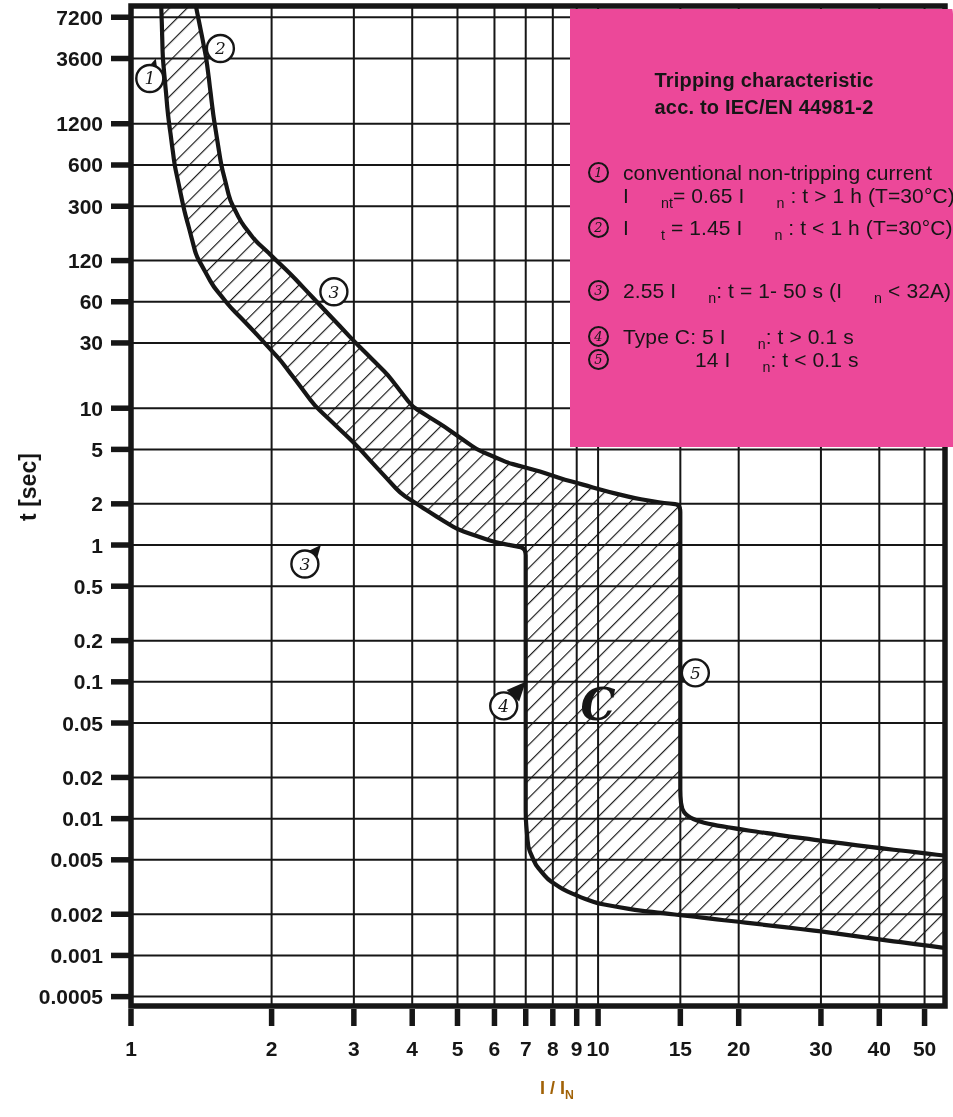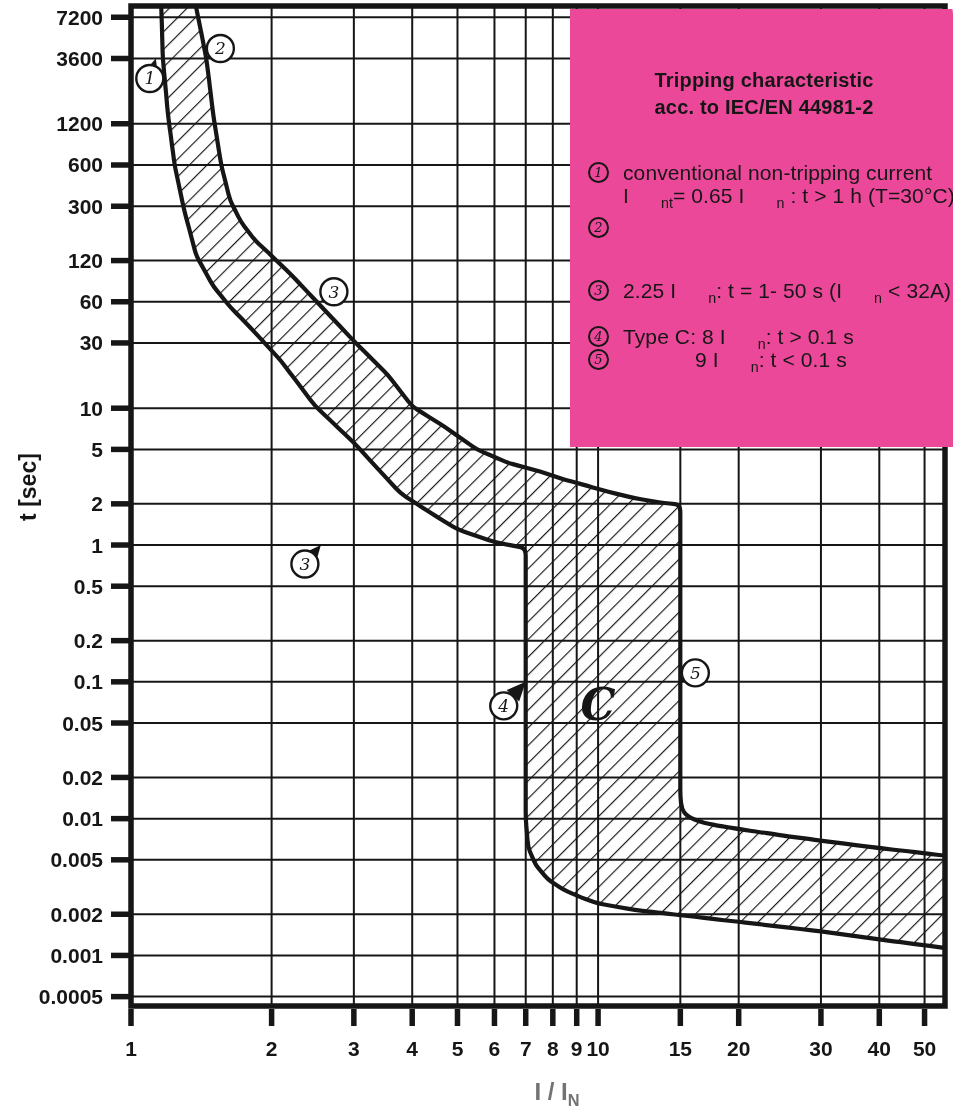--- a/index.html
+++ b/index.html
@@ -13,21 +13,21 @@
                 font-size:20px;font-weight:700;line-height:27px;letter-spacing:.2px;}
   .lrow{position:absolute;left:18px;right:2px;display:flex;align-items:flex-start;}
   .lnum{flex:0 0 auto;width:21px;height:21px;border:2px solid #161616;border-radius:50%;
         box-sizing:border-box;text-align:center;font-family:"DejaVu Serif",serif;
         font-style:italic;font-size:13px;line-height:17px;margin-top:1px;}
   .ltext{margin-left:14px;font-size:21px;line-height:23px;letter-spacing:.1px;}
   .ltext.indent{margin-left:86px;}
   .ltext sub{font-size:68%;padding-left:32px;}
   
   .xlabel{position:absolute;left:492px;top:1078px;width:130px;text-align:center;
-          font-size:24px;font-weight:700;color:#737373;}
+          font-size:18px;font-weight:700;color:#a16207;}
   .xlabel sub{font-size:68%;}
 </style>
 </head>
 <body>
 
 <div class="stage">
 
   <svg id="plot" width="953" height="1117" viewBox="0 0 953 1117">
     <defs>
       <pattern id="hatch" width="12.5" height="12.5" patternUnits="userSpaceOnUse" patternTransform="rotate(45)">
@@ -209,37 +209,38 @@
         <div class="lrow" style="top: 152px;">
           <span class="lnum">1</span>
           <div class="ltext">
             <div><span>conventional non-tripping current</span></div>
             <div><span>I</span><sub>nt</sub><span>= 0.65 I</span><sub>n</sub><span> : t &gt; 1 h   (T=30°C)</span></div>
           </div>
         </div>
         <div class="lrow" style="top: 207px;">
           <span class="lnum">2</span>
           <div class="ltext">
+            <div><span>I</span><sub>t</sub><span> = 1.45 I</span><sub>n</sub><span> : t &lt; 1 h   (T=30°C)</span></div>
           </div>
         </div>
         <div class="lrow" style="top: 270px;">
           <span class="lnum">3</span>
           <div class="ltext">
-            <div><span>2.25 I</span><sub>n</sub><span>: t = 1- 50 s (I</span><sub>n</sub><span> &lt; 32A)</span></div>
+            <div><span>2.55 I</span><sub>n</sub><span>: t = 1- 50 s (I</span><sub>n</sub><span> &lt; 32A)</span></div>
           </div>
         </div>
         <div class="lrow" style="top: 316px;">
           <span class="lnum">4</span>
           <div class="ltext">
-            <div><span>Type C:  8 I</span><sub>n</sub><span>: t &gt; 0.1 s</span></div>
+            <div><span>Type C:  5 I</span><sub>n</sub><span>: t &gt; 0.1 s</span></div>
           </div>
         </div>
         <div class="lrow" style="top: 339px;">
           <span class="lnum">5</span>
           <div class="ltext indent">
-            <div><span>9 I</span><sub>n</sub><span>: t &lt; 0.1 s</span></div>
+            <div><span>14 I</span><sub>n</sub><span>: t &lt; 0.1 s</span></div>
           </div>
         </div>
       </div>
   </div>
 
   <div class="xlabel" id="xlabel"><span>I / I</span><sub>N</sub><span></span></div>
 </div>
 
 </body></html>

